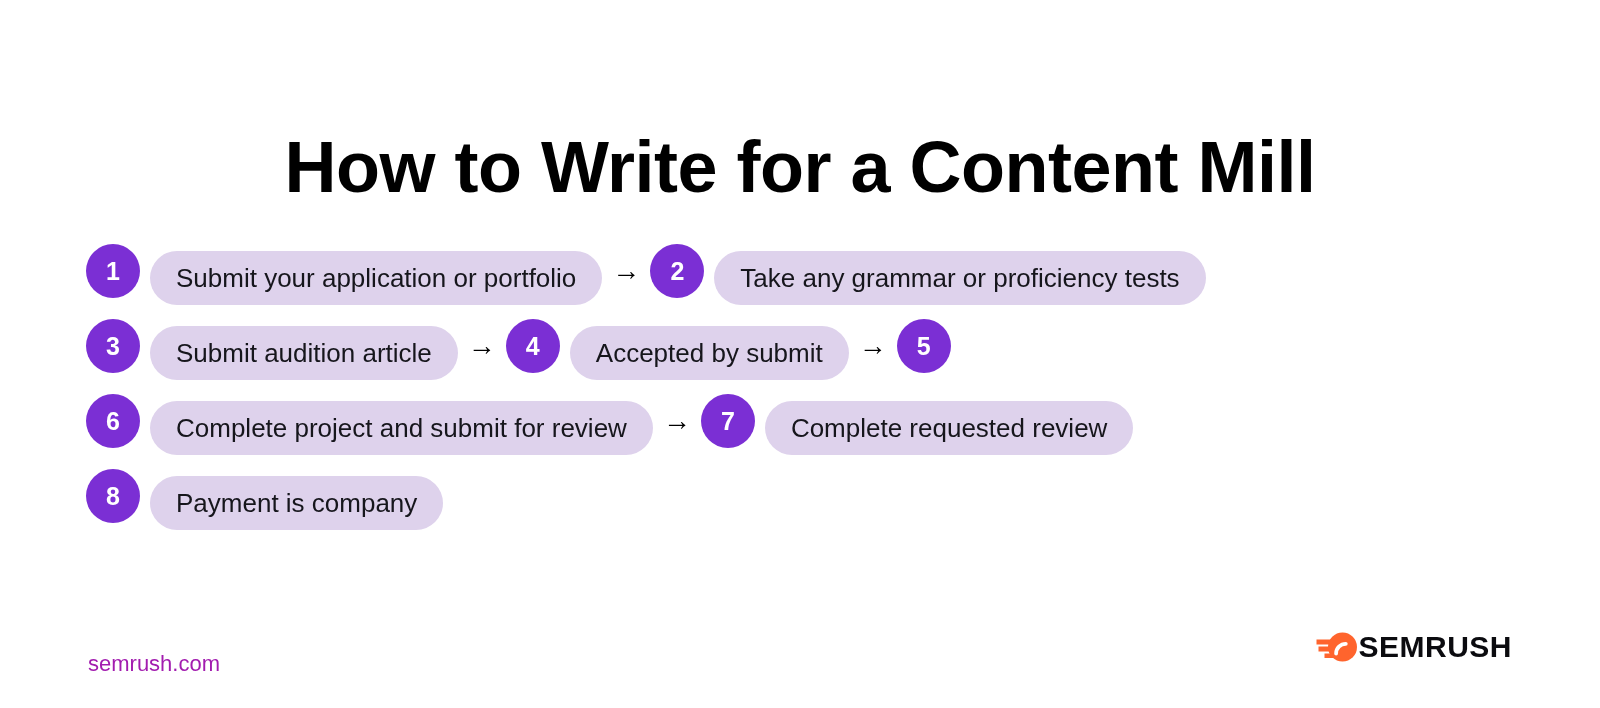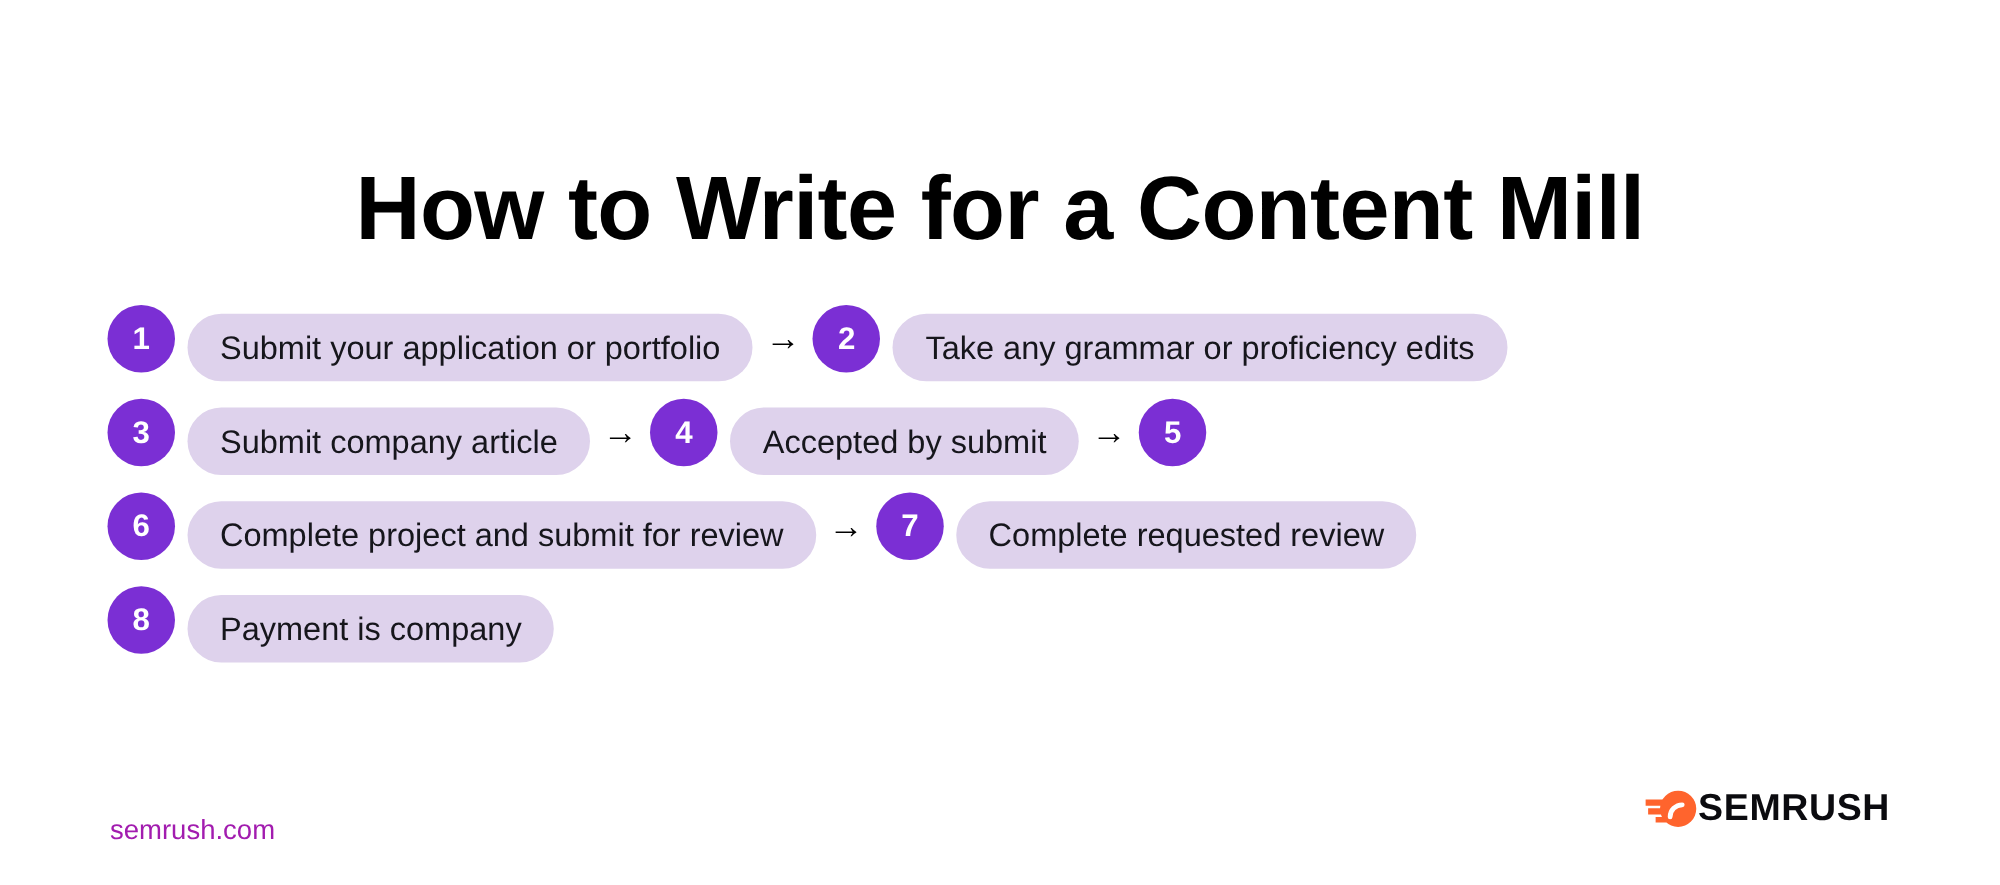--- a/index.html
+++ b/index.html
@@ -151,27 +151,27 @@
 
   <div class="steps">
       <div class="step-row">
         <div class="step">
           <div class="badge">1</div>
           <div class="pill">Submit your application or portfolio</div>
         </div>
         <div class="arrow">→</div>
         <div class="step">
           <div class="badge">2</div>
-          <div class="pill">Take any grammar or proficiency edits</div>
+          <div class="pill">Take any grammar or proficiency tests</div>
         </div>
       </div>
       <div class="step-row">
         <div class="step">
           <div class="badge">3</div>
-          <div class="pill">Submit company article</div>
+          <div class="pill">Submit audition article</div>
         </div>
         <div class="arrow">→</div>
         <div class="step">
           <div class="badge">4</div>
           <div class="pill">Accepted by submit</div>
         </div>
         <div class="arrow">→</div>
         <div class="step">
           <div class="badge">5</div>
         </div>

